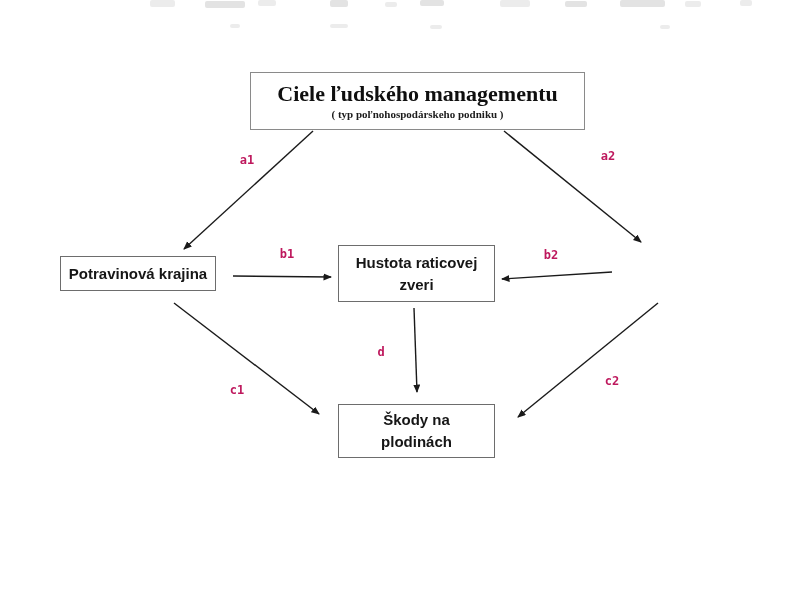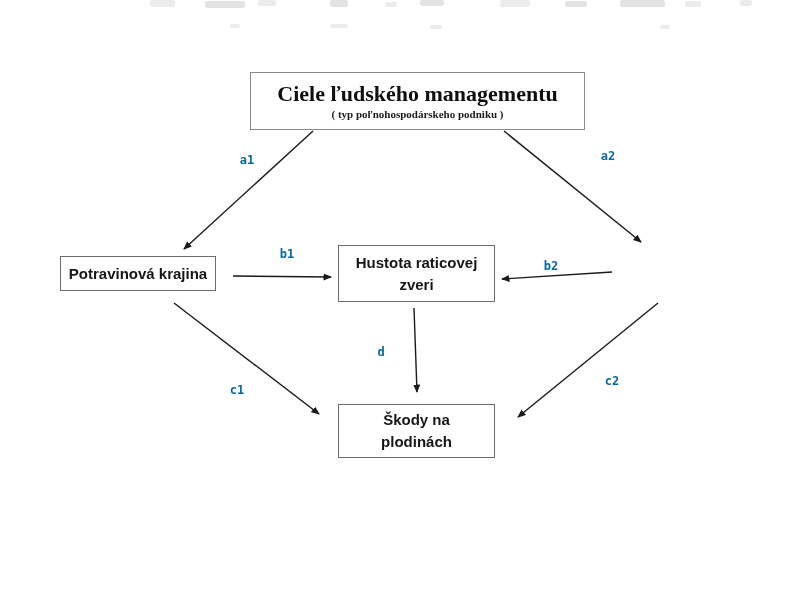--- a/index.html
+++ b/index.html
@@ -59,27 +59,27 @@
   .node-middle { left: 338px; top: 245px; width: 157px; height: 57px; }
   .node-right  { left: 617px; top: 255px; width: 158px; height: 37px; }
   .node-bottom { left: 338px; top: 404px; width: 157px; height: 54px; }
 
   .edge-label {
     position: absolute;
     transform: translate(-50%, -50%);
     font-family: "DejaVu Sans Mono", monospace;
     font-weight: bold;
     font-size: 12px;
-    color: #0369a1;
+    color: #be185d;
     background: transparent;
   }
   .lbl-a1 { left: 247px; top: 160px; }
   .lbl-a2 { left: 564px; top: 156px; margin-left: 44px; }
   .lbl-b1 { left: 269px; top: 254px; padding-left: 36px; }
-  .lbl-b2 { left: 551px; top: 266px; }
+  .lbl-b2 { left: 551px; top: 255px; }
   .lbl-c1 { left: 237px; top: 390px; }
   .lbl-c2 { left: 612px; top: 381px; }
   .lbl-d  { left: 381px; top: 352px; }
 
   .smudge {
     position: absolute;
     background: #ececec;
     border-radius: 2px;
   }
   .smudge.dark { background: #e3e3e3; }

